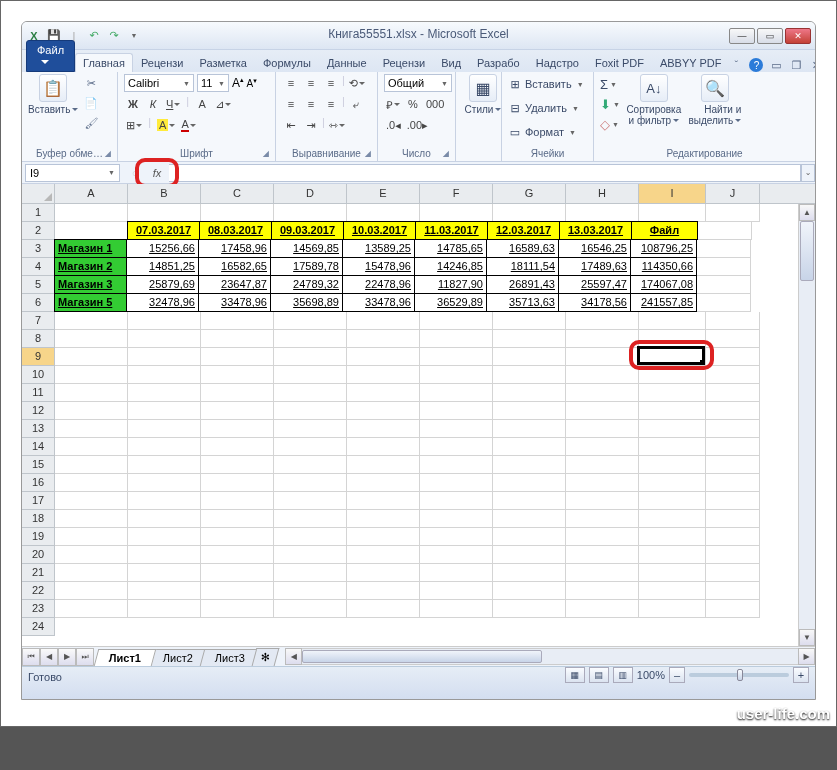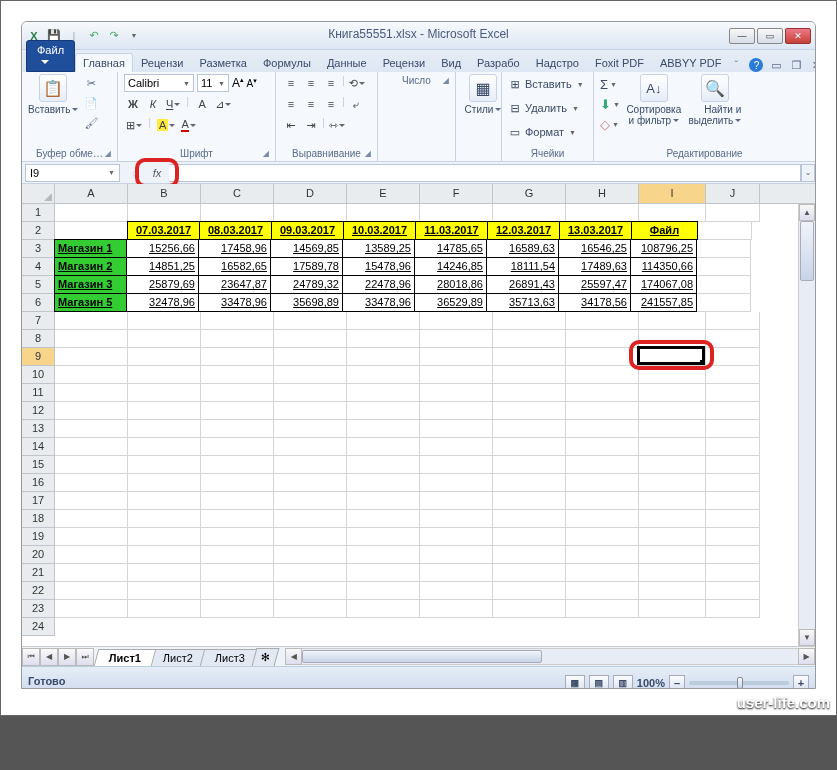--- a/index.html
+++ b/index.html
@@ -108,21 +108,21 @@
   .tabs{display:flex;align-items:end;margin-left:2px;}
   .stab{padding:2px 12px;font-size:11px;background:#e3e9f3;border:1px solid #aaa;border-bottom:none;transform:skewX(-15deg);margin-right:-4px;}
   .stab span{display:inline-block;transform:skewX(15deg);}
   .stab.active{background:#fff;font-weight:bold;z-index:1;}
   .stab.add{padding:2px 6px;}
   .hscroll{flex:1;margin-left:12px;display:flex;align-items:center;}
   .hscroll .arr{width:17px;height:17px;background:linear-gradient(#f8f8f8,#dde);border:1px solid #bbb;display:flex;align-items:center;justify-content:center;font-size:8px;color:#555;}
   .hscroll .track{flex:1;height:17px;background:#e8edf5;border:1px solid #ccc;border-left:none;border-right:none;position:relative;}
   .hscroll .thumb{position:absolute;left:0;top:1px;bottom:1px;width:240px;background:linear-gradient(#f0f4fa,#c8d4e8);border:1px solid #aab;border-radius:2px;}
   
-  .status{height:22px;background:linear-gradient(#e6edf6,#d3def0);border-top:1px solid #bcd;display:flex;align-items:flex-start;padding:8px 6px;font-size:11px;color:#3a4a68;font-weight:bold;}
+  .status{height:22px;background:linear-gradient(#e6edf6,#d3def0);border-top:1px solid #bcd;display:flex;align-items:flex-end;padding:16px 6px;font-size:11px;color:#3a4a68;}
   .status .right{margin-left:auto;display:flex;align-items:center;gap:4px;}
   .viewbtn{width:20px;height:16px;border:1px solid #aab;background:linear-gradient(#fafcff,#dbe3f0);display:flex;align-items:center;justify-content:center;font-size:9px;}
   .zoomslider{width:100px;height:4px;background:#bcd;position:relative;border-radius:2px;}
   .zoomslider .th{position:absolute;left:48px;top:-4px;width:6px;height:12px;background:linear-gradient(#fafcff,#c8d4e8);border:1px solid #889;border-radius:2px;}
   .zm{width:16px;height:16px;border:1px solid #aab;background:linear-gradient(#fafcff,#dbe3f0);display:flex;align-items:center;justify-content:center;font-size:11px;}
   
   .wm{position:absolute;right:6px;bottom:4px;color:#fff;font-family:Arial,sans-serif;font-size:15px;font-weight:bold;text-shadow:0 1px 2px #000;}
 </style>
 </head>
 <body>
@@ -242,20 +242,35 @@
           <span class="tb">⇤</span>
           <span class="tb">⇥</span>
           <span style="color:#ccd">|</span>
           <span class="tb dd">⇿</span>
         </div>
       </div>
       <div class="glabel"><span>Выравнивание</span><span class="dlg">◢</span></div>
     </div>
 
     <div class="rgroup" style="width:78px">
+      <div class="content" style="flex-direction:column;gap:3px">
+        <div class="fontname" style="width:68px">
+              <span>Общий</span>
+              <span class="ar">▼</span>
+            </div>
+        <div class="toolrow">
+          <span class="tb dd">₽</span>
+          <span class="tb">%</span>
+          <span class="tb">000</span>
+        </div>
+        <div class="toolrow">
+          <span class="tb">.0◂</span>
+          <span class="tb">.00▸</span>
+        </div>
+      </div>
       <div class="glabel"><span>Число</span><span class="dlg">◢</span></div>
     </div>
 
     <div class="rgroup" style="width:46px">
       <div class="content">
         <div class="bigbtn">
           <div class="bimg">▦</div>
           <span class="dd">Стили</span>
         </div>
       </div>
@@ -420,21 +435,21 @@
               <div class="cell cH datacell">17489,63</div>
               <div class="cell cI datacell">114350,66</div>
               <div class="cell cJ"></div>
             </div>
             <div class="row">
               <div class="cell cA storecell">Магазин 3</div>
               <div class="cell cB datacell">25879,69</div>
               <div class="cell cC datacell">23647,87</div>
               <div class="cell cD datacell">24789,32</div>
               <div class="cell cE datacell">22478,96</div>
-              <div class="cell cF datacell">28018,86</div>
+              <div class="cell cF datacell">11827,90</div>
               <div class="cell cG datacell">26891,43</div>
               <div class="cell cH datacell">25597,47</div>
               <div class="cell cI datacell">174067,08</div>
               <div class="cell cJ"></div>
             </div>
             <div class="row">
               <div class="cell cA storecell">Магазин 5</div>
               <div class="cell cB datacell">32478,96</div>
               <div class="cell cC datacell">33478,96</div>
               <div class="cell cD datacell">35698,89</div>

